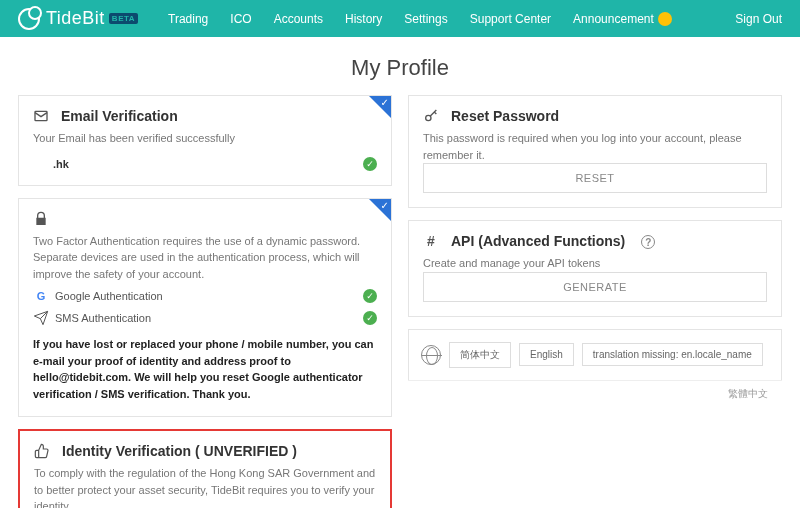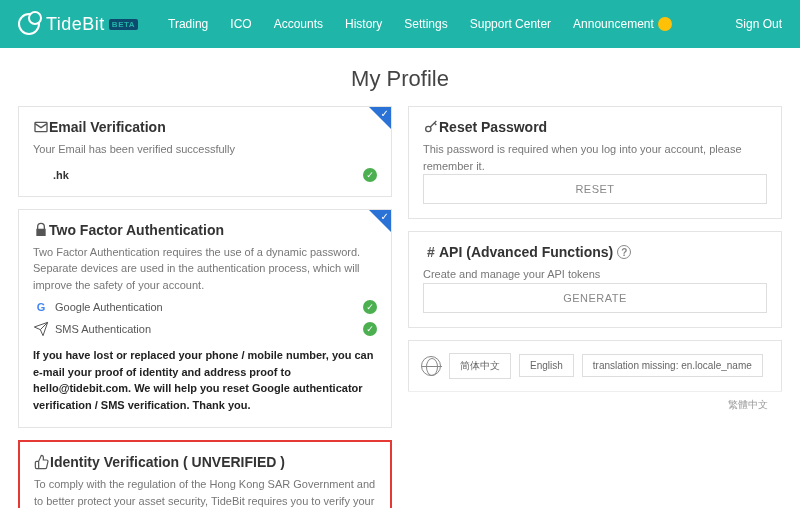--- a/index.html
+++ b/index.html
@@ -1,30 +1,30 @@
 <!DOCTYPE html>
 <html><head>
 <meta charset="utf-8">
 <style>
   * { margin: 0; padding: 0; box-sizing: border-box; }
   body { font-family: -apple-system, "Helvetica Neue", Arial, sans-serif; background: #fff; color: #555; width: 800px; }
-  .nav { background: #1fb5a8; height: 48px; display: flex; align-items: center; padding: 0 18px; }
+  .nav { background: #1fb5a8; height: 37px; display: flex; align-items: center; padding: 0 18px; }
   .logo { display: flex; align-items: center; color: #fff; font-size: 18px; letter-spacing: .5px; }
   .logo-circle { width: 22px; height: 22px; border: 2px solid #fff; border-radius: 50%; margin-right: 6px; position: relative; }
   .logo-circle::after { content:""; position:absolute; width:10px;height:10px;border-radius:50%;border:2px solid #fff; top:-4px; right:-4px; background:#1fb5a8;}
   .beta { font-size: 8px; background:#0c4a6e; color:#1fb5a8; padding:1px 3px; margin-left:4px; border-radius:2px; font-weight:bold;}
   .nav-links { display: flex; margin-left: 30px; gap: 22px; flex: 1; }
   .nav-link { color: #fff; font-size: 12px; cursor: pointer; display:flex; align-items:center;}
   .nav-link.ann::after { content:""; display:inline-block; width:14px; height:14px; background:#ffc107; border-radius:50%; margin-left:4px;}
   .signout { color:#fff; font-size:12px; cursor:pointer; }
   .title { text-align: center; font-size: 22px; color: #444; margin: 18px 0 14px; font-weight: 400; }
   .grid { display: flex; gap: 16px; padding: 0 18px; }
   .col { flex: 1; display: flex; flex-direction: column; gap: 12px; }
   .card { border: 1px solid #e4e4e4; padding: 12px 14px 14px; position: relative; }
-  .card-title { font-size: 14px; color: #333; font-weight: 600; display: flex; align-items: center; gap: 0; }
+  .card-title { font-size: 14px; color: #333; font-weight: 600; display: flex; align-items: flex-end; gap: 12px; }
   .icon { width: 16px; height: 16px; display: inline-flex; align-items: center; justify-content: center; color:#555; }
   .corner-check { position:absolute; top:0; right:0; width:0; height:0; border-left:22px solid transparent; border-top:22px solid #2b72d6; }
   .corner-check::after { content:"✓"; position:absolute; top:-21px; right:2px; color:#fff; font-size:10px; }
   .desc { font-size: 11px; color: #777; margin-top: 6px; line-height: 1.5; }
   .email-line { margin-top:10px; display:flex; align-items:center; justify-content:space-between;}
   .email-val { font-size:11px; color:#333; font-weight:600; margin-left:20px;text-align:center;}
   .ok { width:14px; height:14px; background:#4caf50; border-radius:50%; display:flex; align-items:center; justify-content:center;}
   .ok::after { content:"✓"; color:#fff; font-size:9px; }
   .auth-row { display:flex; align-items:center; justify-content:space-between; margin-top:6px; }
   .auth-label { font-size:11px; color:#555; display:flex; align-items:center; gap:6px;}
@@ -85,21 +85,20 @@
     </div>
 
     <div class="card">
       <div class="corner-check"></div>
       <div class="card-title">
         <span class="icon">
           <svg viewBox="0 0 24 24" fill="currentColor">
               <path d="M6 10V7a6 6 0 1112 0v3h1v11H5V10h1zm2 0h8V7a4 4 0 10-8 0v3z"></path>
             </svg>
         </span>
-        <span>Two Factor Authentication</span>
       </div>
       <div class="desc">Two Factor Authentication requires the use of a dynamic password. Separate devices are used in the authentication process, which will improve the safety of your account.</div>
       <div class="auth-row">
         <span class="auth-label">
           <span class="icon" style="font-weight:700;color:#4285f4;">G</span>
           <span>Google Authentication</span>
         </span>
         <span class="ok"></span>
       </div>
       <div class="auth-row">

